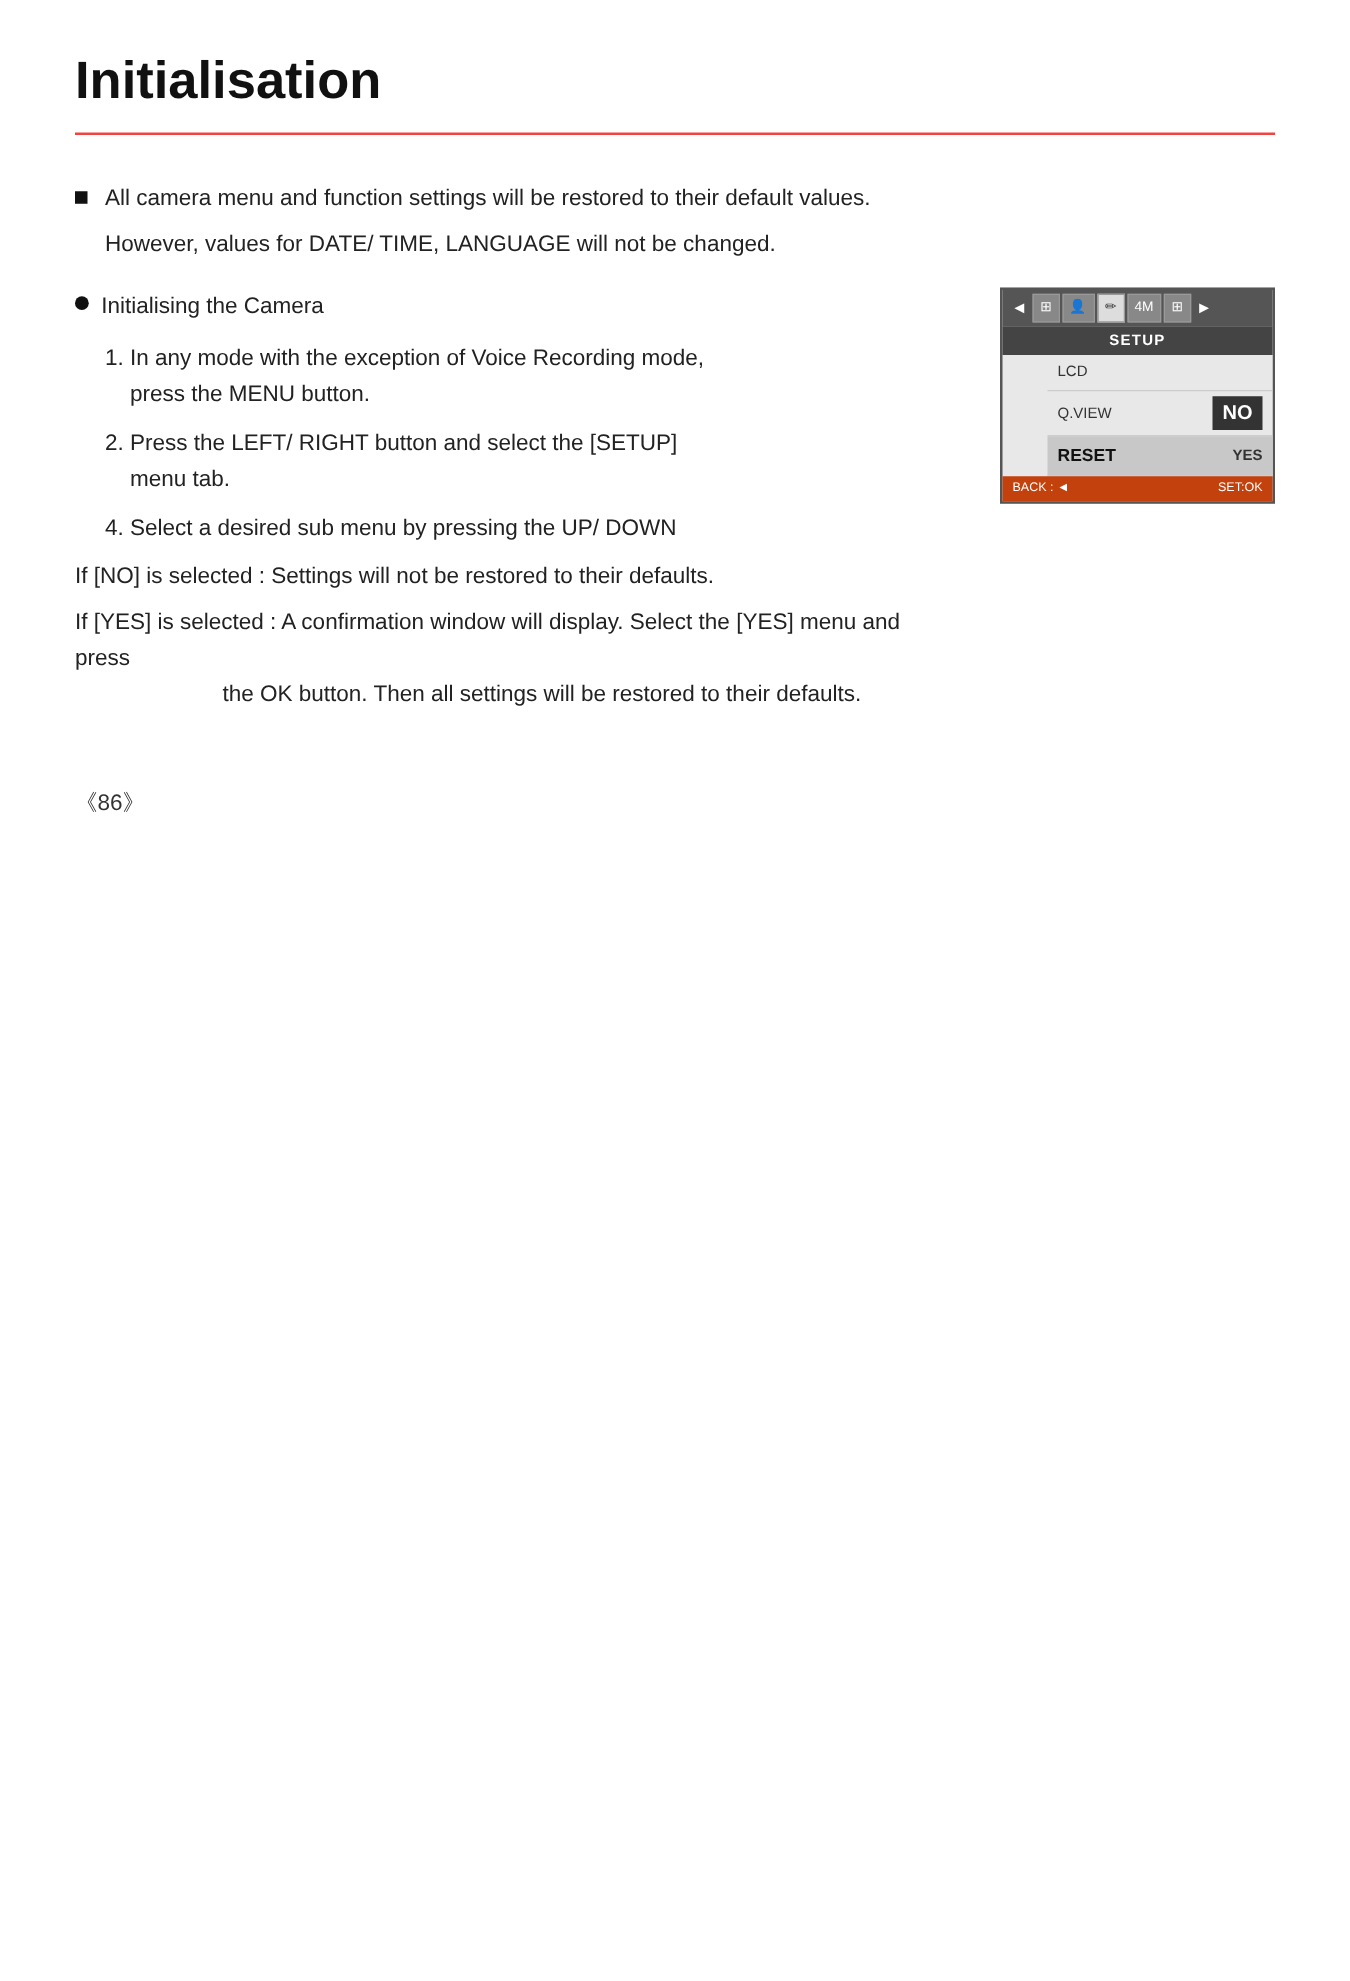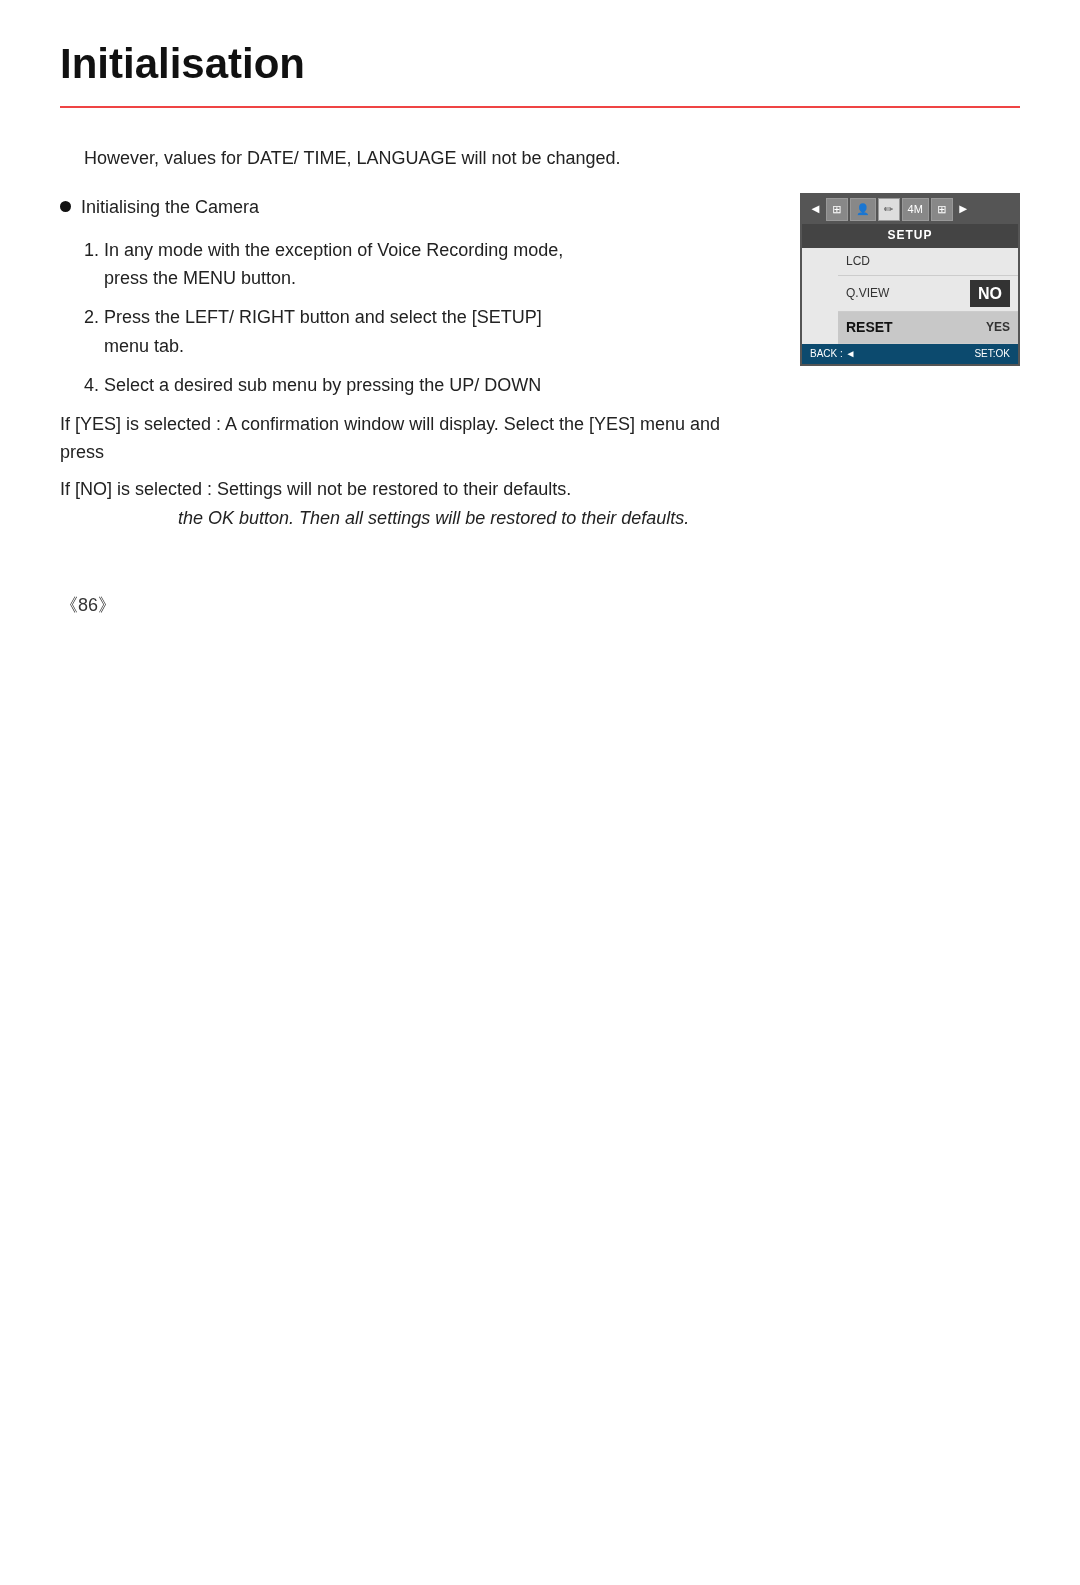--- a/index.html
+++ b/index.html
@@ -109,21 +109,20 @@
       margin-left: 0;
       font-size: 18px;
       margin-top: 8px;
       line-height: 1.6;
     }
 
     .if-line-indent {
       margin-left: 118px;
       font-size: 18px;
       line-height: 1.6;
-      font-style: italic;
     }
 
     
     .camera-screen {
       width: 220px;
       min-width: 220px;
       border: 2px solid #555;
       background: #e8e8e8;
       font-size: 12px;
       flex-shrink: 0;
@@ -213,21 +212,21 @@
 
     .cam-row-value.big-no {
       font-size: 16px;
       font-weight: bold;
       background: #333;
       color: #fff;
       padding: 1px 8px;
     }
 
     .cam-footer {
-      background: #0c4a6e;
+      background: #c2410c;
       color: #fff;
       display: flex;
       justify-content: space-between;
       padding: 2px 8px;
       font-size: 10px;
     }
 
     .page-number {
       margin-top: 60px;
       font-size: 18px;
@@ -235,20 +234,24 @@
     }
   </style>
 </head>
 <body>
 
 <h1>Initialisation</h1>
 
 <div class="content">
 
   <div class="bullet-section">
+    <div class="bullet-line">
+      <span class="bullet-square"></span>
+      <span>All camera menu and function settings will be restored to their default values.</span>
+    </div>
     <div class="indent-line">However, values for DATE/ TIME, LANGUAGE will not be changed.</div>
   </div>
 
   <div class="initialising-section">
     <div class="instructions">
       <div class="circle-heading">
         <span class="circle-bullet"></span>
         <span>Initialising the Camera</span>
       </div>
 
@@ -262,22 +265,22 @@
           <span class="num">2. </span>
           <span>Press the LEFT/ RIGHT button and select the [SETUP]</span>
           <span class="li-indent">menu tab.</span>
         </li>
         <li>
           <span class="num">4. </span>
           <span>Select a desired sub menu by pressing the UP/ DOWN</span>
         </li>
       </ol>
 
+      <div class="if-line">If [NO] is selected  : Settings will not be restored to their defaults.</div>
       <div class="if-line">If [YES] is selected  : A confirmation window will display. Select the [YES] menu and press</div>
-      <div class="if-line">If [NO] is selected  : Settings will not be restored to their defaults.</div>
       <div class="if-line-indent">the OK button. Then all settings will be restored to their defaults.</div>
     </div>
 
     <div class="camera-screen">
       <div class="cam-tabs">
         <span class="cam-arrow">◄</span>
         <div class="cam-tab">
           <span class="cam-tab-icon">⊞</span>
         </div>
         <div class="cam-tab">

